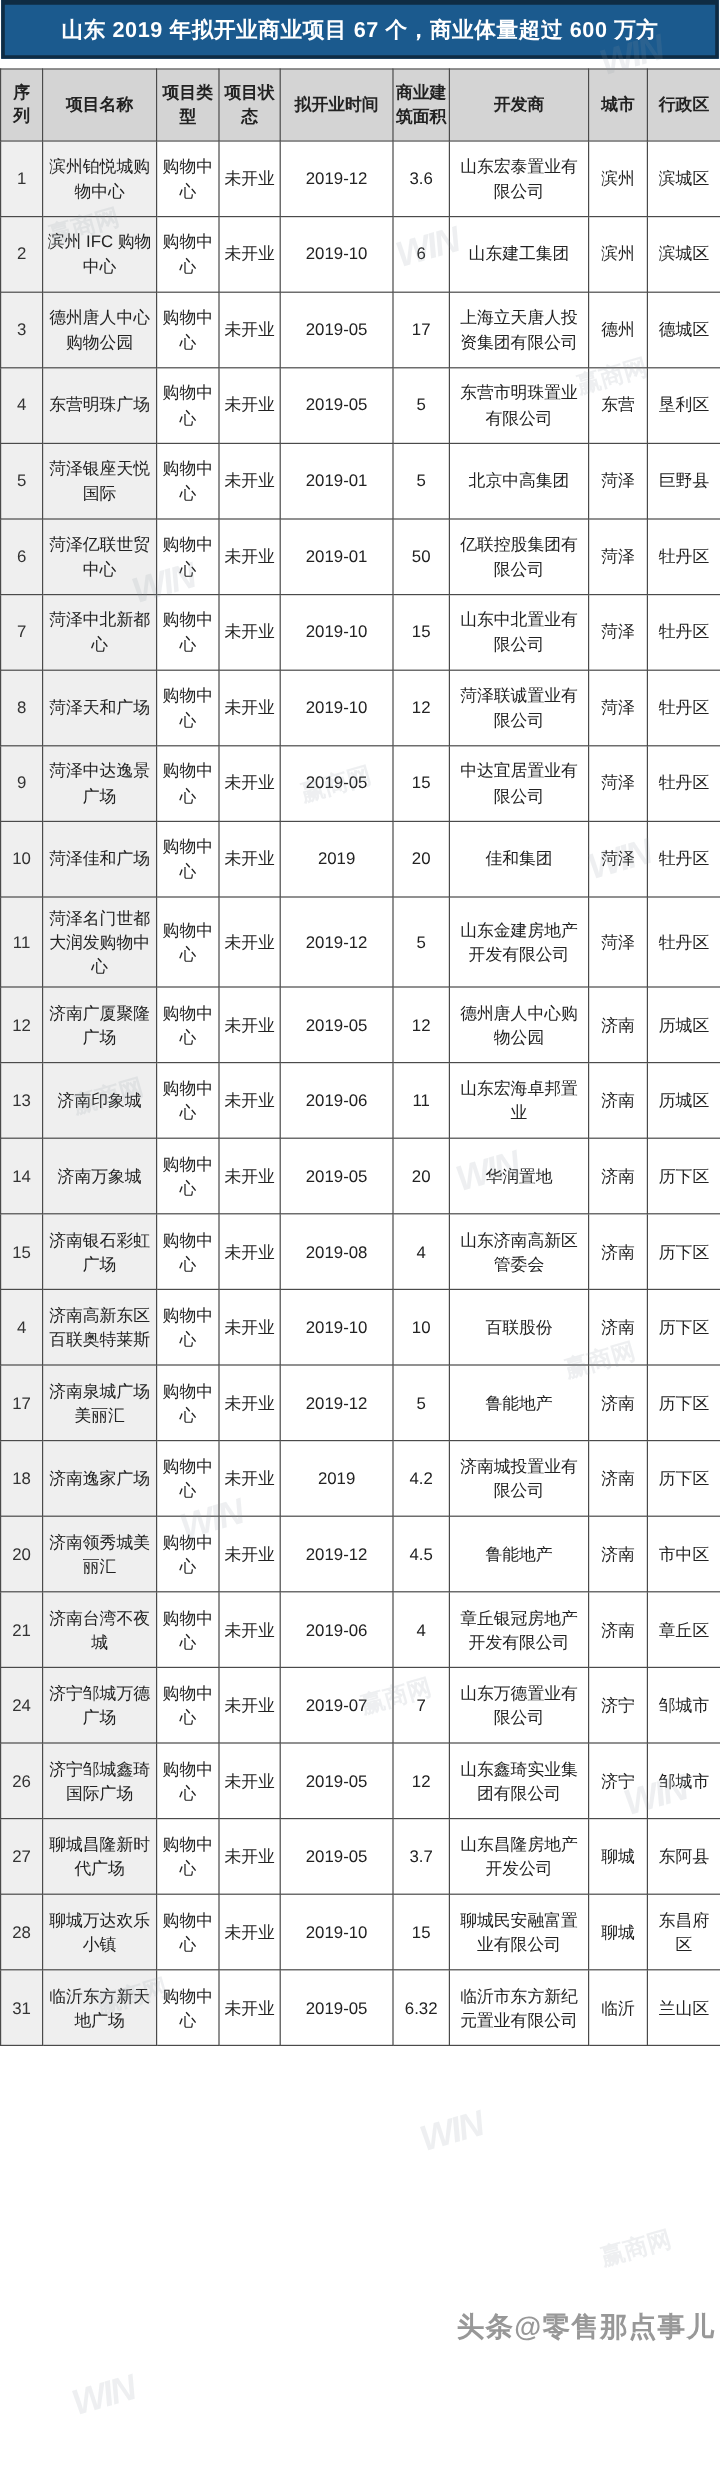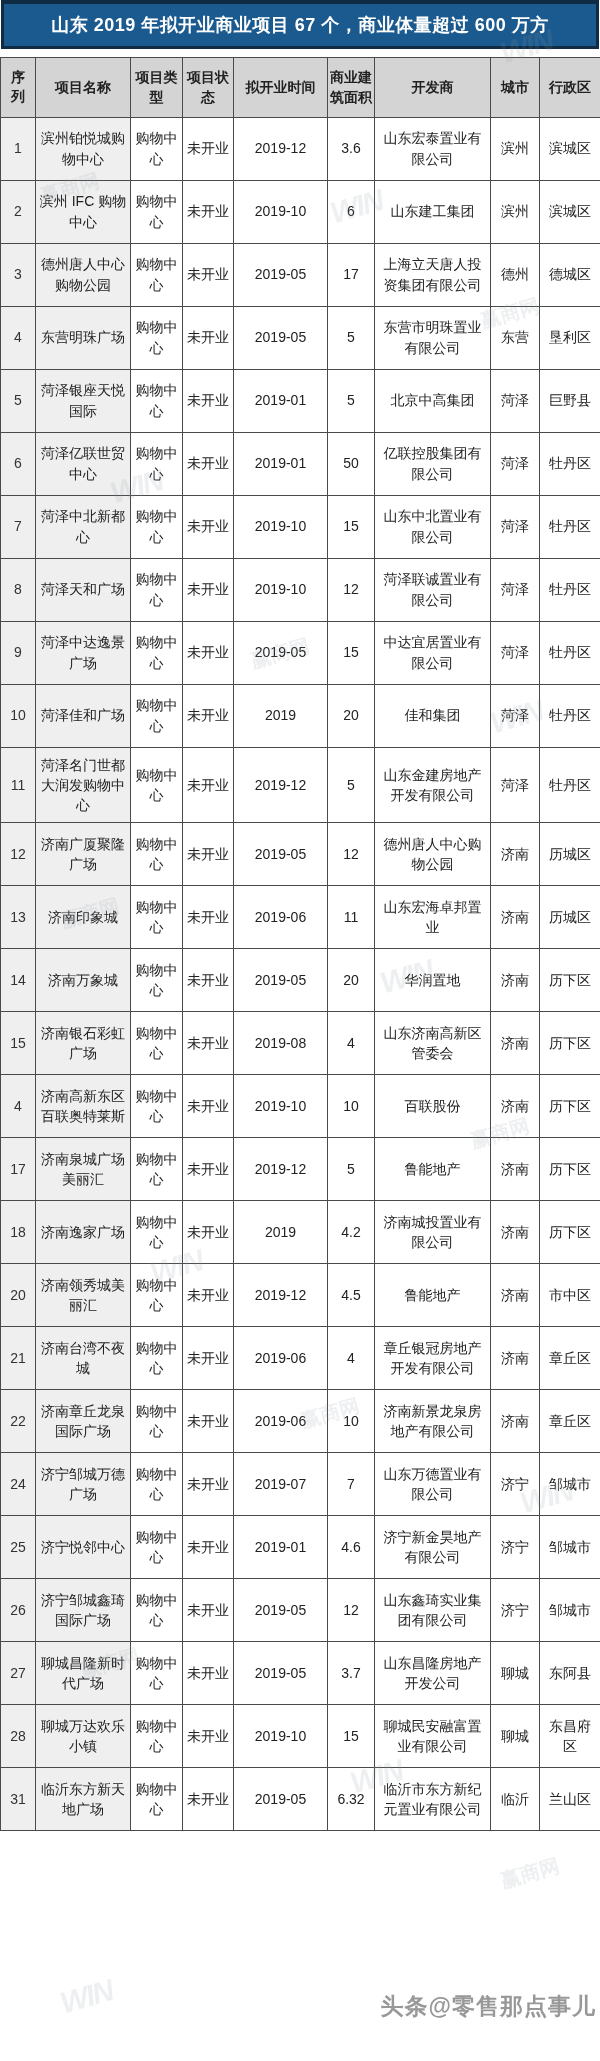--- a/index.html
+++ b/index.html
@@ -28,21 +28,21 @@
   .narrow { display:inline-block; max-width:1.15em; line-height:1.35; }
 
   .wm {
     position:absolute; z-index:1; color:#8a97a0; opacity:0.14;
     transform:rotate(-16deg); pointer-events:none; white-space:nowrap; z-index:3;
   }
   .wm-logo { font-size:30px; font-weight:bold; font-style:italic; letter-spacing:-2px; }
   .wm-text { font-size:20px; font-weight:bold; }
 
   .credit {
-    position:absolute; top:1991px; right:4px; z-index:4;
+    position:absolute; top:1924px; right:4px; z-index:4;
     font-size:23px; font-weight:bold; color:#8d8d8d; opacity:0.9;
     letter-spacing:1px; pointer-events:none; white-space:nowrap;
   }
 </style>
 </head>
 <body>
 
 <div class="page">
 
   <div class="title-bar">山东 2019 年拟开业商业项目 67 个，商业体量超过 600 万方</div>
@@ -307,56 +307,34 @@
     <td class="c-name">济南台湾不夜城</td>
     <td>购物中心</td>
     <td>未开业</td>
     <td>2019-06</td>
     <td>4</td>
     <td>章丘银冠房地产开发有限公司</td>
     <td>济南</td>
     <td>章丘区</td>
   </tr>
 
-  <tr>
-    <td class="c-seq">22</td>
-    <td class="c-name">济南章丘龙泉国际广场</td>
-    <td>购物中心</td>
-    <td>未开业</td>
-    <td>2019-06</td>
-    <td>10</td>
-    <td>济南新景龙泉房地产有限公司</td>
-    <td>济南</td>
-    <td>章丘区</td>
-  </tr>
 
 
   <tr>
     <td class="c-seq">24</td>
     <td class="c-name">济宁邹城万德广场</td>
     <td>购物中心</td>
     <td>未开业</td>
     <td>2019-07</td>
     <td>7</td>
     <td>山东万德置业有限公司</td>
     <td>济宁</td>
     <td>邹城市</td>
   </tr>
 
-  <tr>
-    <td class="c-seq">25</td>
-    <td class="c-name">济宁悦邻中心</td>
-    <td>购物中心</td>
-    <td>未开业</td>
-    <td>2019-01</td>
-    <td>4.6</td>
-    <td>济宁新金昊地产有限公司</td>
-    <td>济宁</td>
-    <td>邹城市</td>
-  </tr>
 
   <tr>
     <td class="c-seq">26</td>
     <td class="c-name">济宁邹城鑫琦国际广场</td>
     <td>购物中心</td>
     <td>未开业</td>
     <td>2019-05</td>
     <td>12</td>
     <td>山东鑫琦实业集团有限公司</td>
     <td>济宁</td>

